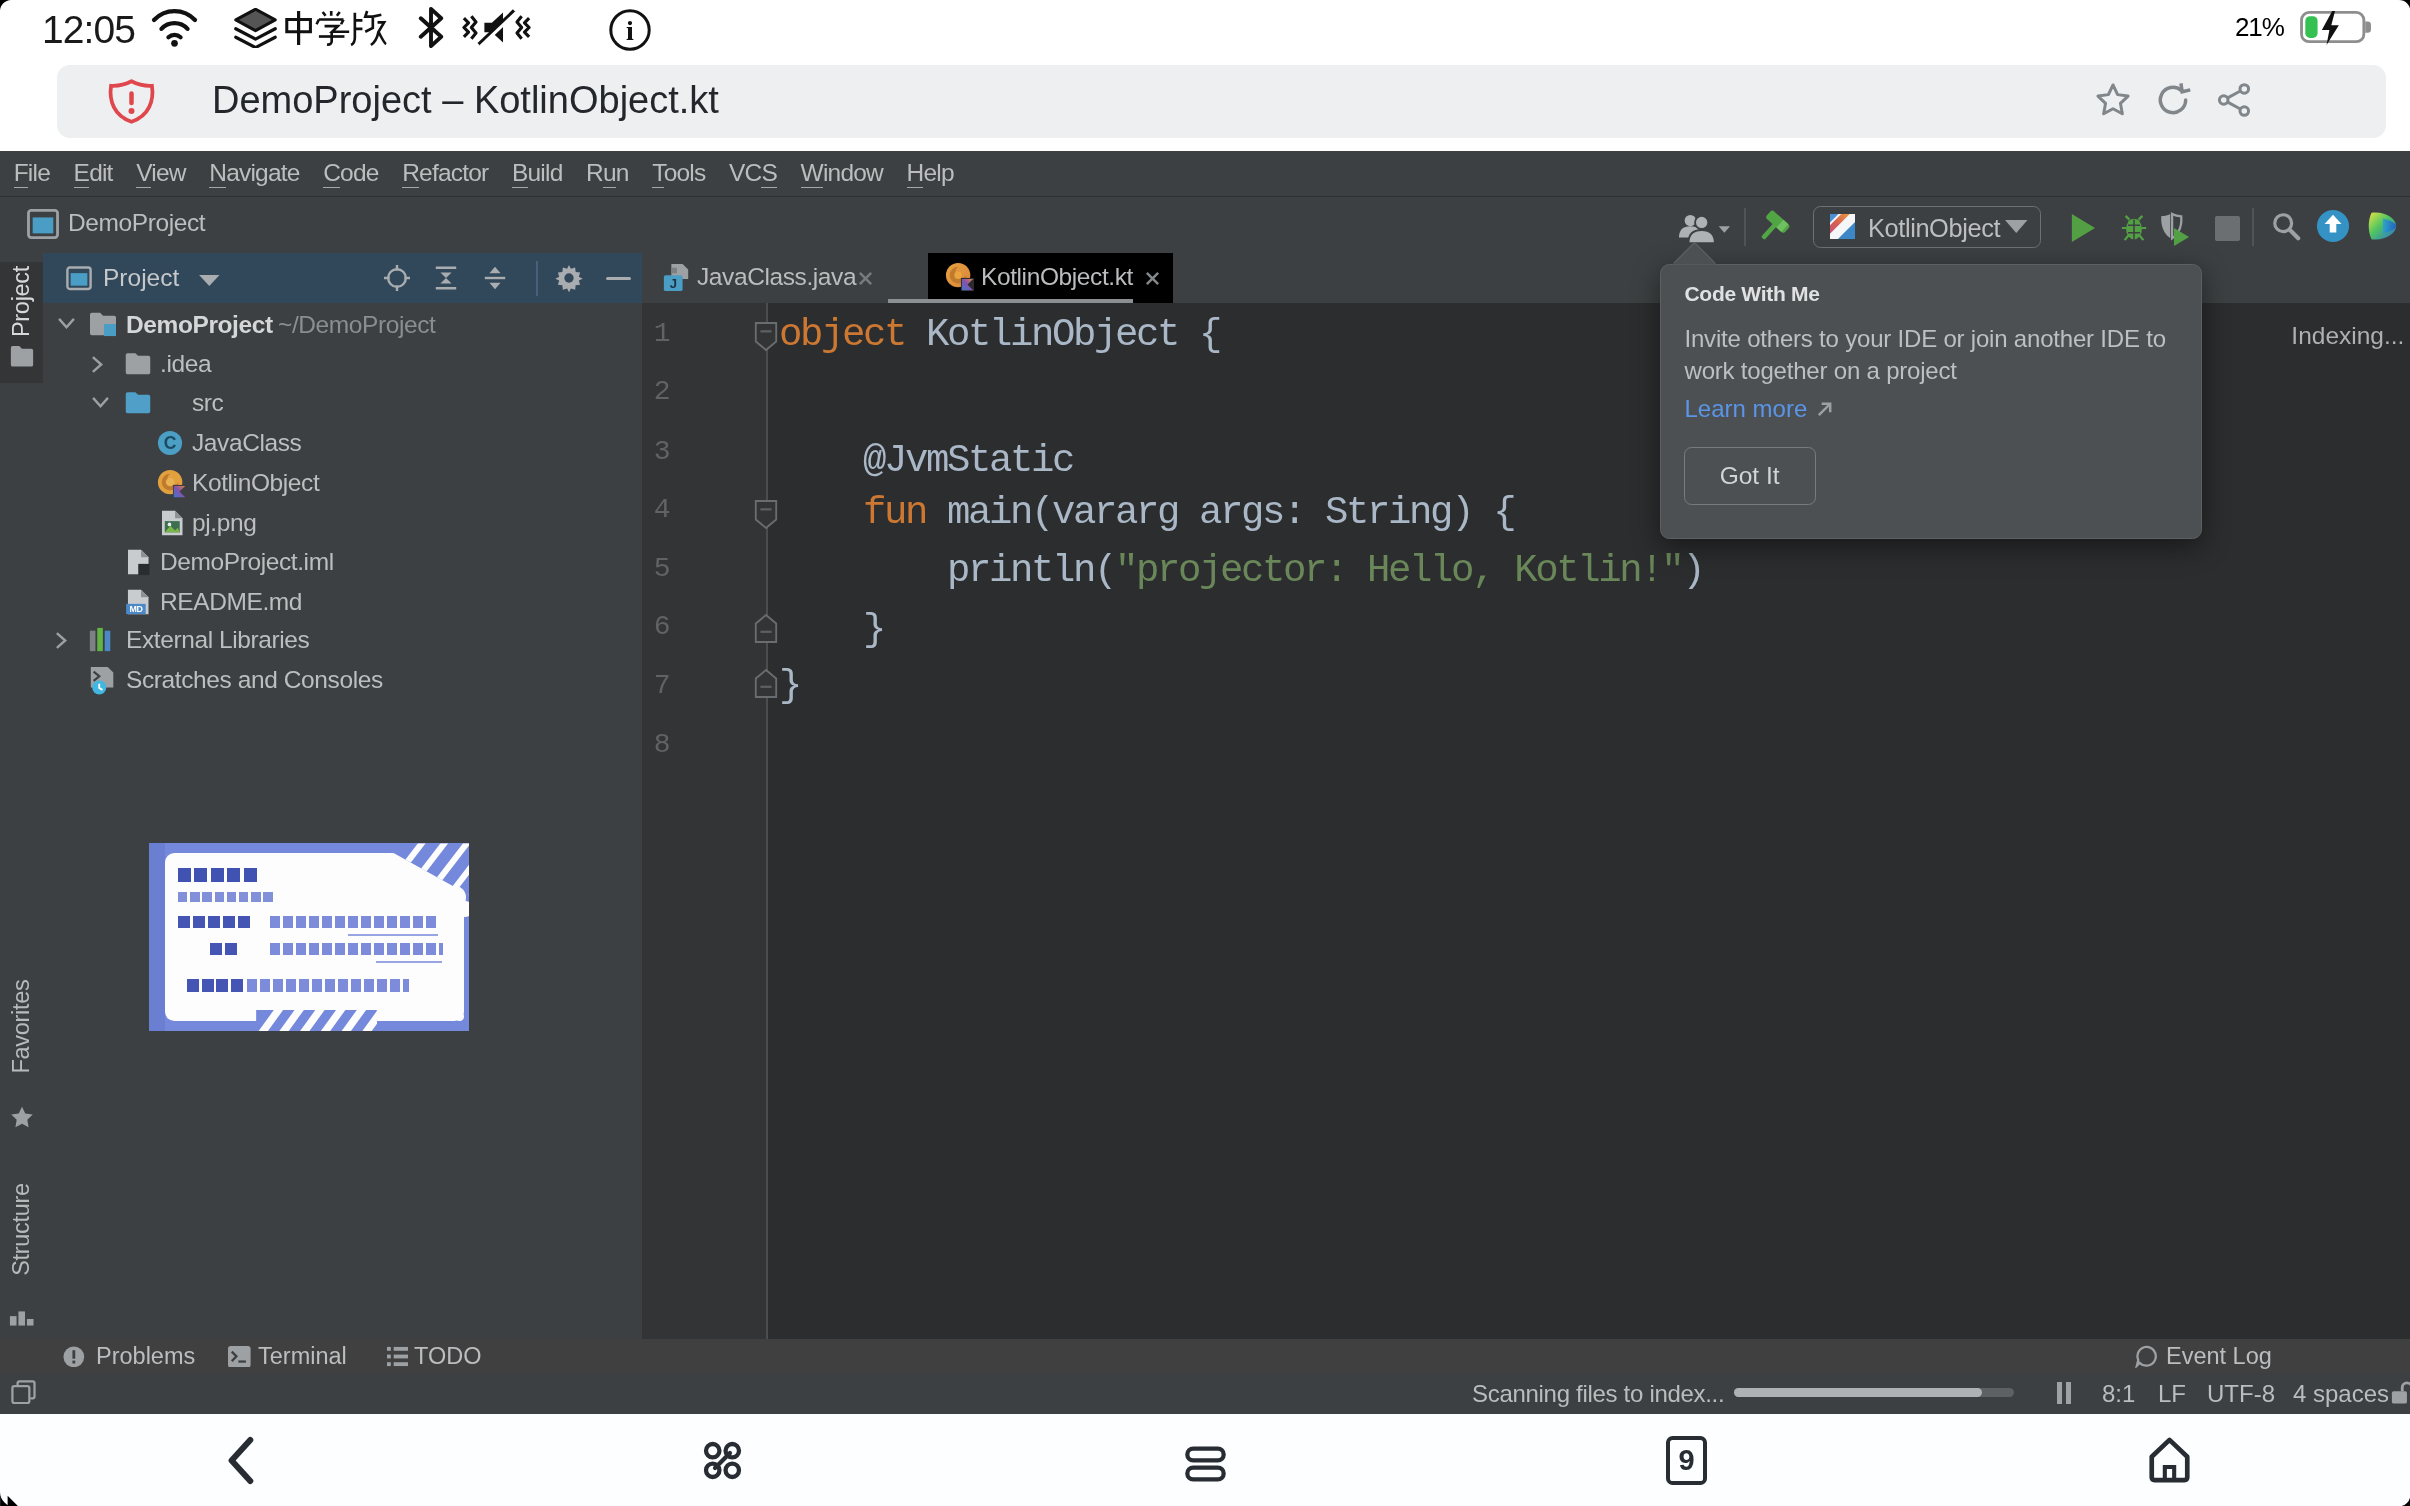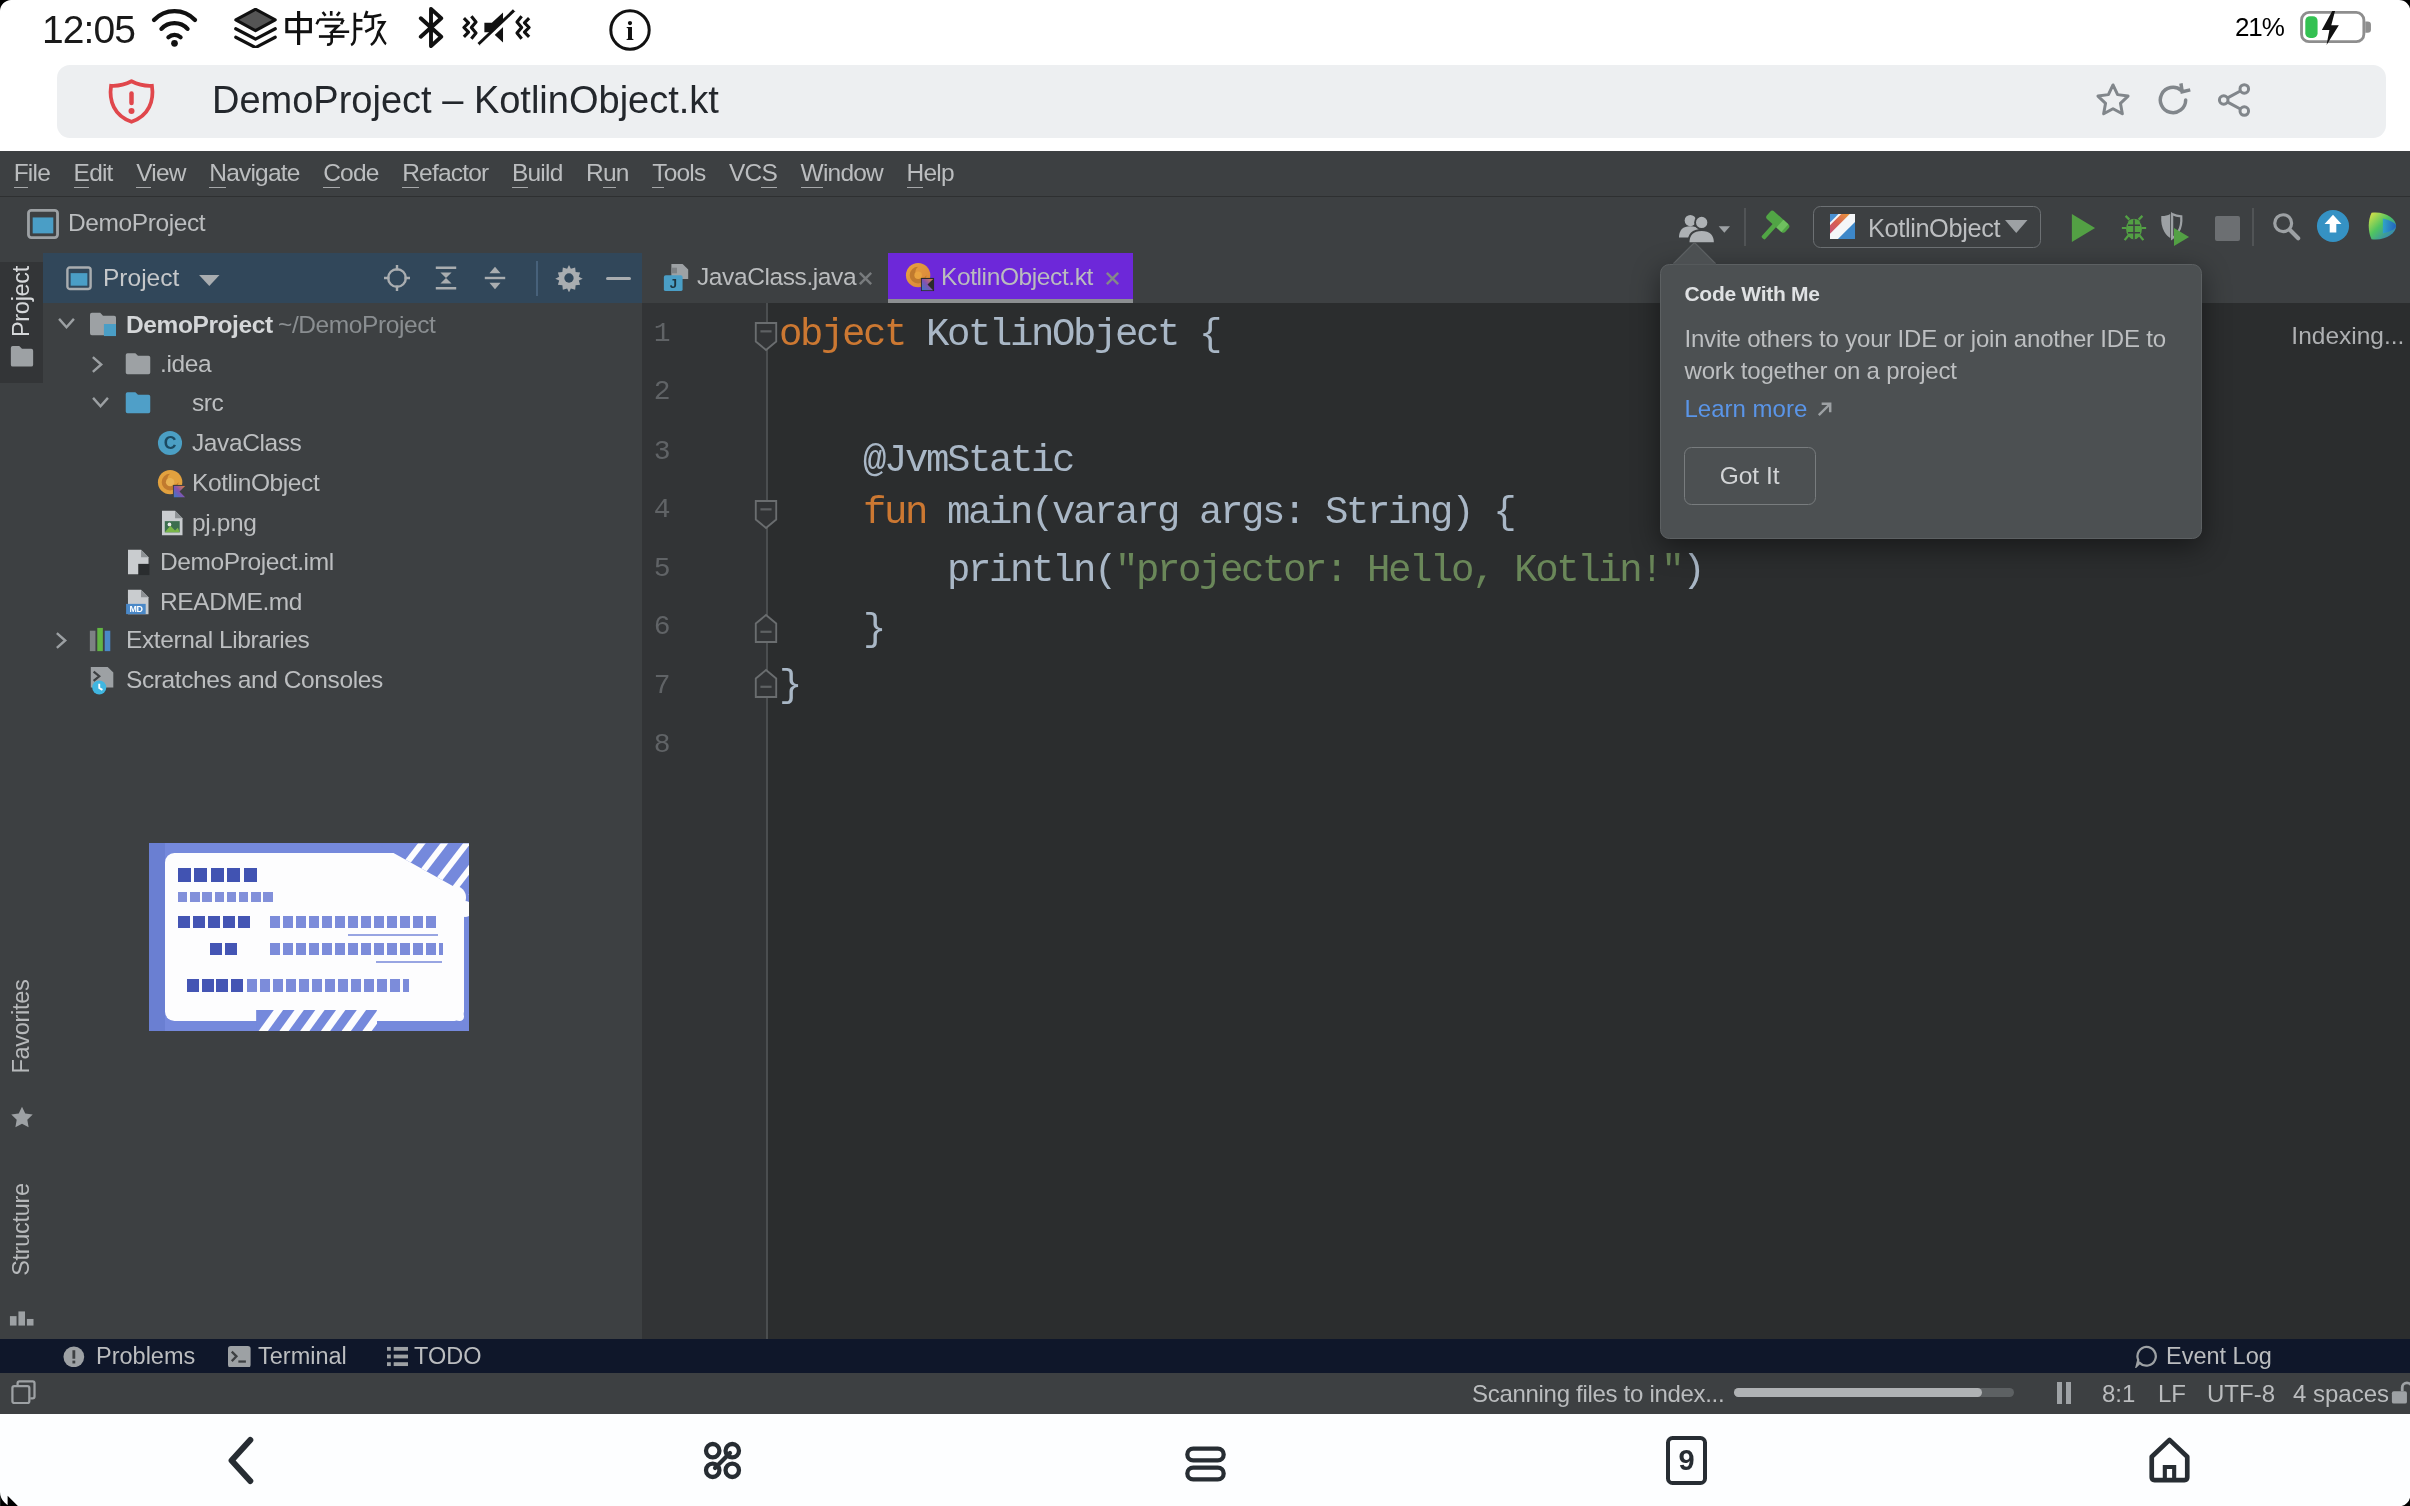--- a/index.html
+++ b/index.html
@@ -18,39 +18,39 @@
   .mi u{text-decoration:none;border-bottom:1.9px solid #a5a7a9;padding-bottom:0.9px;}
   #toolbar{left:0;top:197px;width:2411px;height:56px;background:#3d4042;border-bottom:0.9px solid #2e3031;}
   #tbproj{left:68px;top:209px;font-size:24.5px;color:#bbbdbf;letter-spacing:-0.4px;}
   
   #hdrrow{left:0;top:253px;width:2411px;height:50px;background:#3d4042;}
   #projhdr{left:43px;top:253px;width:599px;height:50px;background:#31475a;}
   #projhdrtext{left:60px;top:0px;width:377px;height:50px;line-height:50px;font-size:24.5px;color:#c6c8ca;}
   
   #tabs{left:642px;top:253px;width:1768px;height:50px;background:#3d4042;border-bottom:0.9px solid #323435;}
   .tab{position:absolute;top:0;height:50px;color:#babcbe;font-size:24.5px;letter-spacing:-0.4px;}
-  #tab2{background:#6d28d9;}
+  #tab2{background:#000000;margin-left:40px;}
   #tab2under{left:246px;top:46px;width:245px;height:7.5px;background:#8c8f91;}
   
   #stripe{left:0;top:303px;width:43px;height:1036px;background:#3d4042;}
   #panel{left:43px;top:303px;width:599px;height:1036px;background:#3d4042;}
   #editor{left:642px;top:303px;width:1768px;height:1036px;background:#2b2d2e;}
   .vlabel{color:#b7b9bb;font-size:23.5px;letter-spacing:-0.3px;transform:rotate(-90deg);transform-origin:center;white-space:nowrap;}
   
   .trow{position:absolute;left:0;height:40px;line-height:40px;font-size:24.5px;color:#bcbec0;letter-spacing:-0.4px;white-space:nowrap;}
   
   .cl{position:absolute;font-family:"Liberation Mono",monospace;font-size:39px;white-space:pre;color:#a9b7c6;letter-spacing:-2.4px;}
   .num{position:absolute;font-family:"Liberation Mono",monospace;font-size:28px;color:#606366;text-align:right;width:38px;}
   .kw{color:#cc7832;}
   .str{color:#6a8759;}
   
   #popup{left:1660px;top:264px;width:540px;height:273px;background:#4c5052;border:0.9px solid #5c6062;border-radius:9.4px;box-shadow:0 7.5px 28px rgba(0,0,0,.45);}
   #popuparrow{left:1675px;top:243px;width:43px;height:22.6px;}
   
-  #twbar{left:0;top:1339px;width:2411px;height:34px;background:#0f172a;color:#bbbdbf;font-size:23.5px;}
+  #twbar{left:0;top:1339px;width:2411px;height:34px;background:#404040;color:#bbbdbf;font-size:23.5px;}
   #statusbar{left:0;top:1373px;width:2411px;height:41px;background:#3d4042;color:#babcbe;font-size:24px;}
   
   #navbar{left:0;top:1414px;width:2411px;height:92px;background:#fdfeff;}
   svg{display:block;}
 </style>
 </head>
 <body>
 <div id="page">
 
   <div class="abs" id="androidbar"></div>

